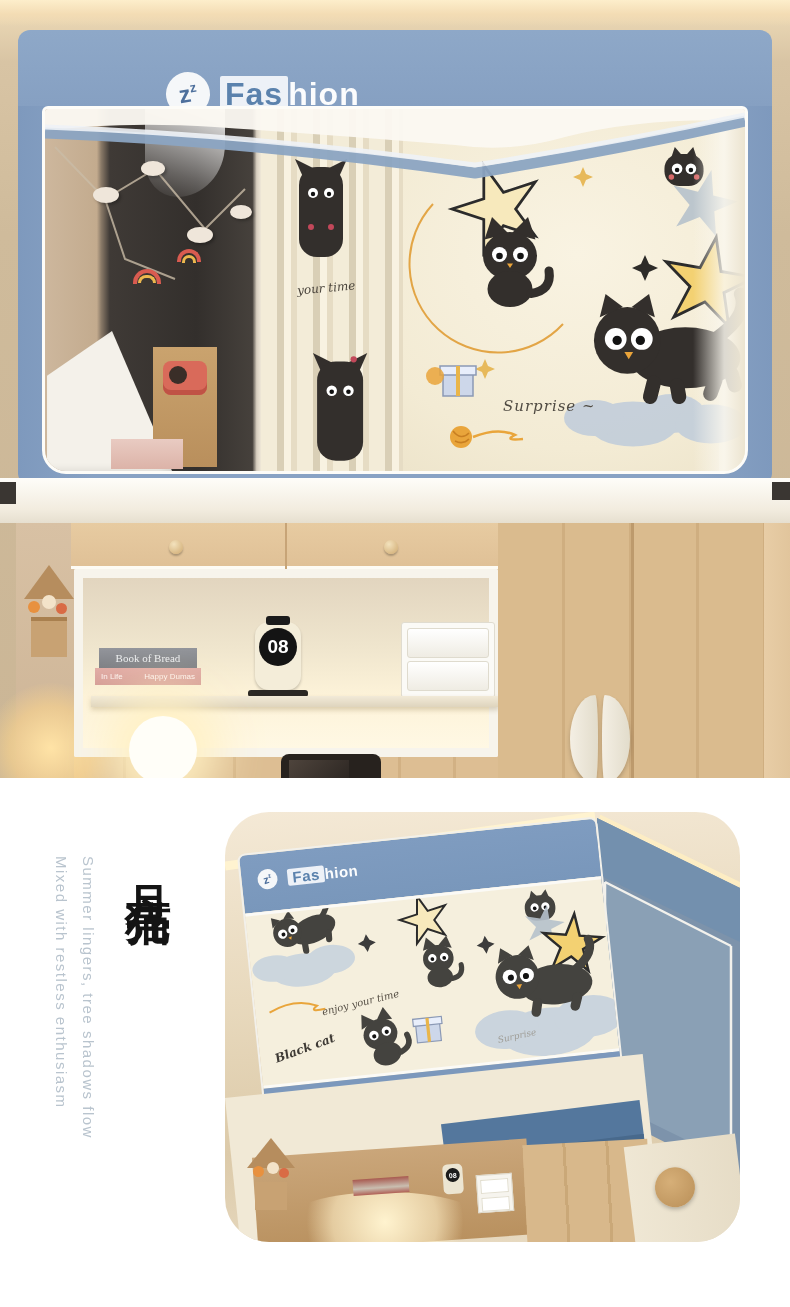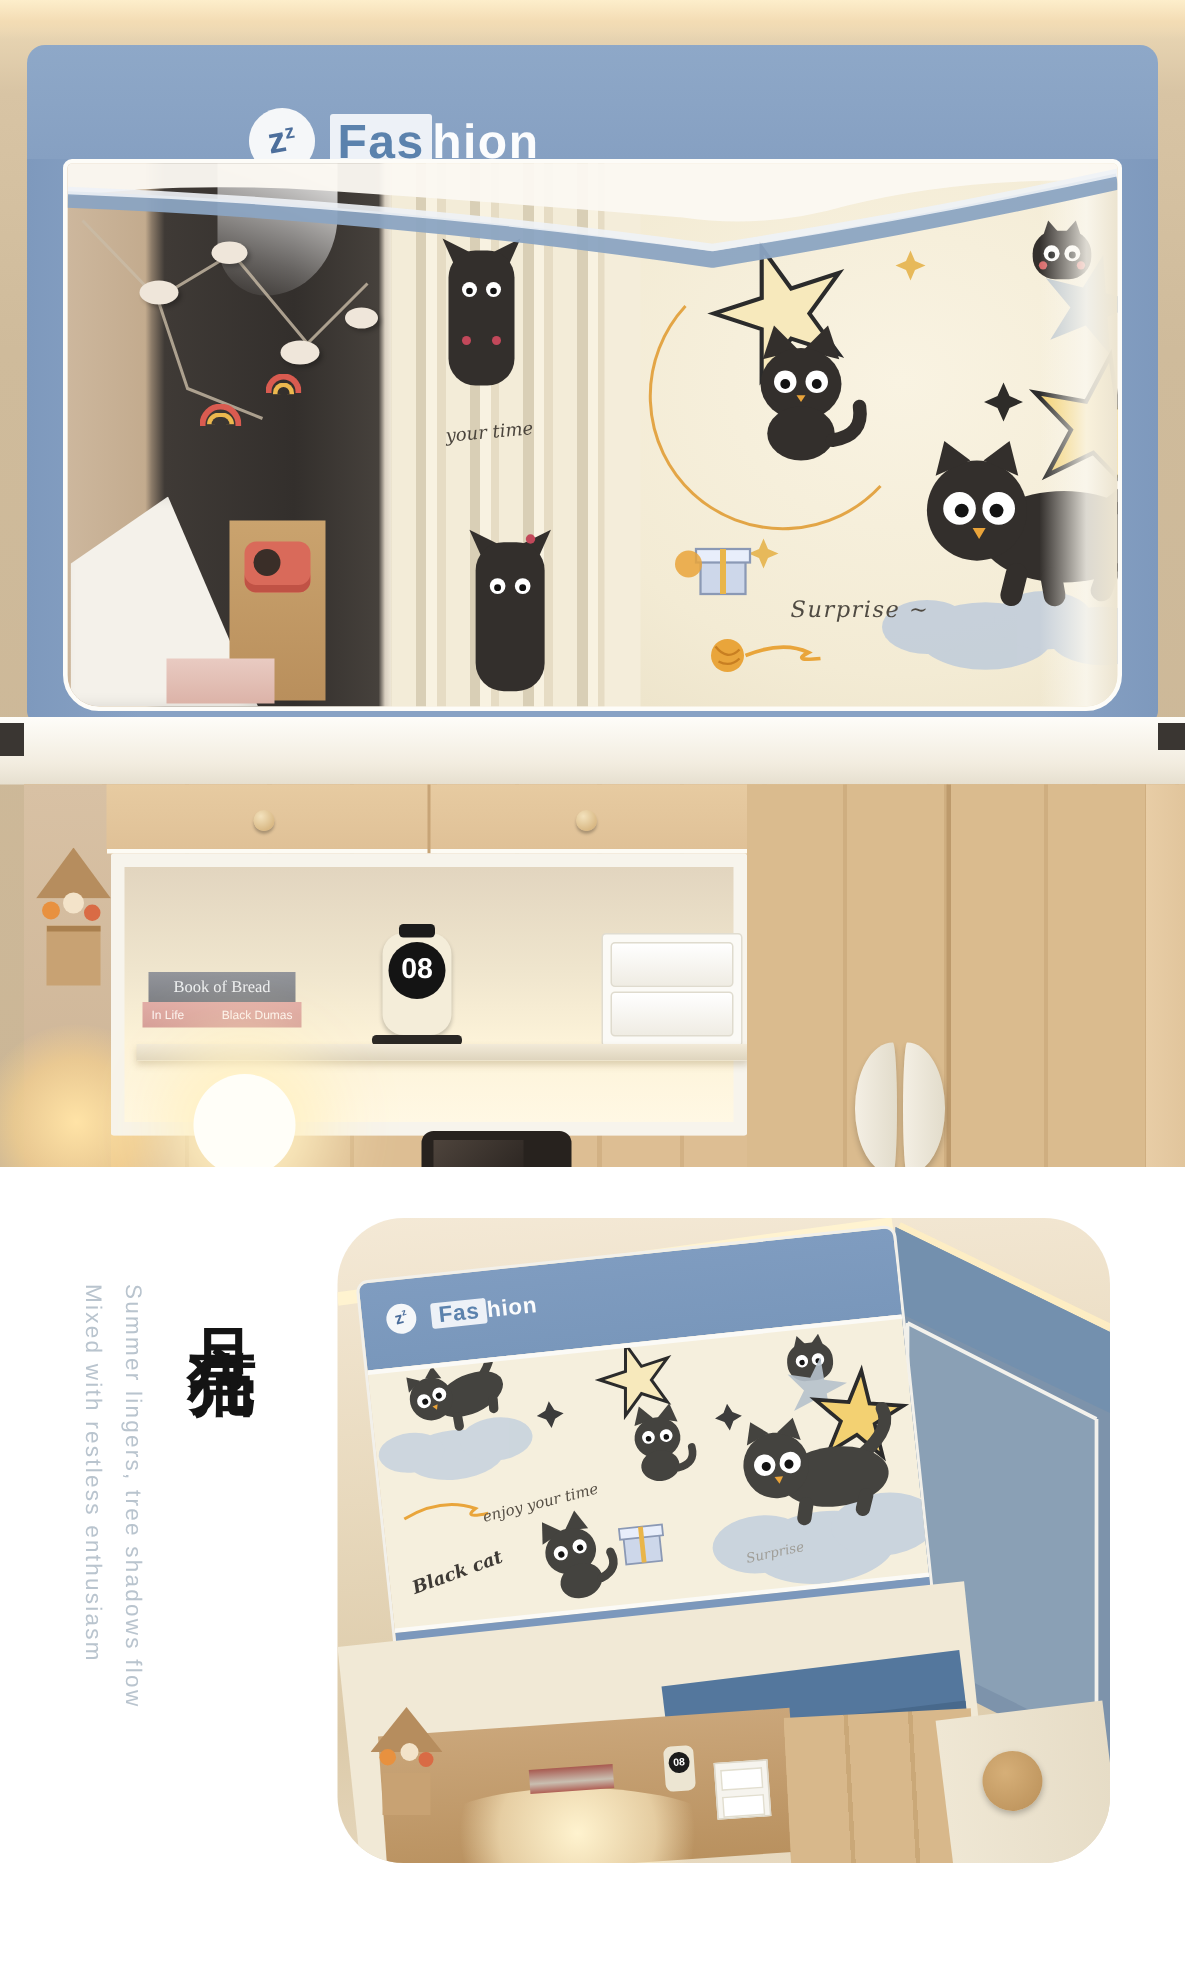--- a/index.html
+++ b/index.html
@@ -47,21 +47,21 @@
   .rainbow{border:4px solid #d95b50;border-bottom:none;border-radius:22px 22px 0 0;box-sizing:border-box;}
   .rainbow i{position:absolute;left:1px;top:2px;right:1px;height:8px;border:3px solid #ecb84e;border-bottom:none;border-radius:16px 16px 0 0;box-sizing:border-box;display:block;}
 
   
   #pleats{left:216px;top:0;width:142px;height:362px;
     background:repeating-linear-gradient(90deg,#f3ecd8 0 16px,#d9cfb6 16px 23px,#f8f2e1 23px 30px,#e6dcc4 30px 36px);}
   .curtain-script{font-family:"DejaVu Serif",serif;font-style:italic;color:#4a443c;font-size:12px;transform:rotate(-5deg);}
 
   
   #design-panel{left:358px;top:0;width:316px;height:362px;
-    background:radial-gradient(120% 90% at 55% 40%,#f9f3e2 0%,#f3ebd4 60%,#e9dfc4 100%);margin-left:24px;}
+    background:radial-gradient(120% 90% at 55% 40%,#f9f3e2 0%,#f3ebd4 60%,#e9dfc4 100%);}
   .surprise{font-family:"DejaVu Serif",serif;font-style:italic;color:#4f4a42;font-size:15px;letter-spacing:1px;}
   #right-sheer{left:648px;top:0;width:52px;height:362px;
     background:linear-gradient(90deg,rgba(255,255,255,0),rgba(250,247,238,.85) 60%,#ece4d0);}
 
   
   #bed-board{left:0;top:478px;width:790px;height:45px;background:linear-gradient(180deg,#fefdf9,#f2ecdf 70%,#e6dfcf);}
   .notch{background:#3a3632;}
 
   
   #furniture{left:16px;top:523px;width:790px;height:255px;
@@ -343,21 +343,21 @@
       <span class="abs knob" style="left:313px;top:17px"></span>
     </div>
 
     <div id="niche" class="abs">
       <div id="niche-bg">
         <div id="book-top" class="book">
             <span>Book of Bread</span>
           </div>
         <div id="book-bottom" class="book">
           <span>In Life</span>
-            <span>Black Dumas</span>
+            <span>Happy Dumas</span>
         </div>
         <div id="clock" class="abs">
           <span class="body"></span>
             <span class="cap"></span>
           <span class="face">08</span>
           <span class="base"></span>
         </div>
         <div id="organizer" class="abs">
           <span class="drawer" style="top:5px"></span>
             <span class="drawer" style="top:38px"></span>

